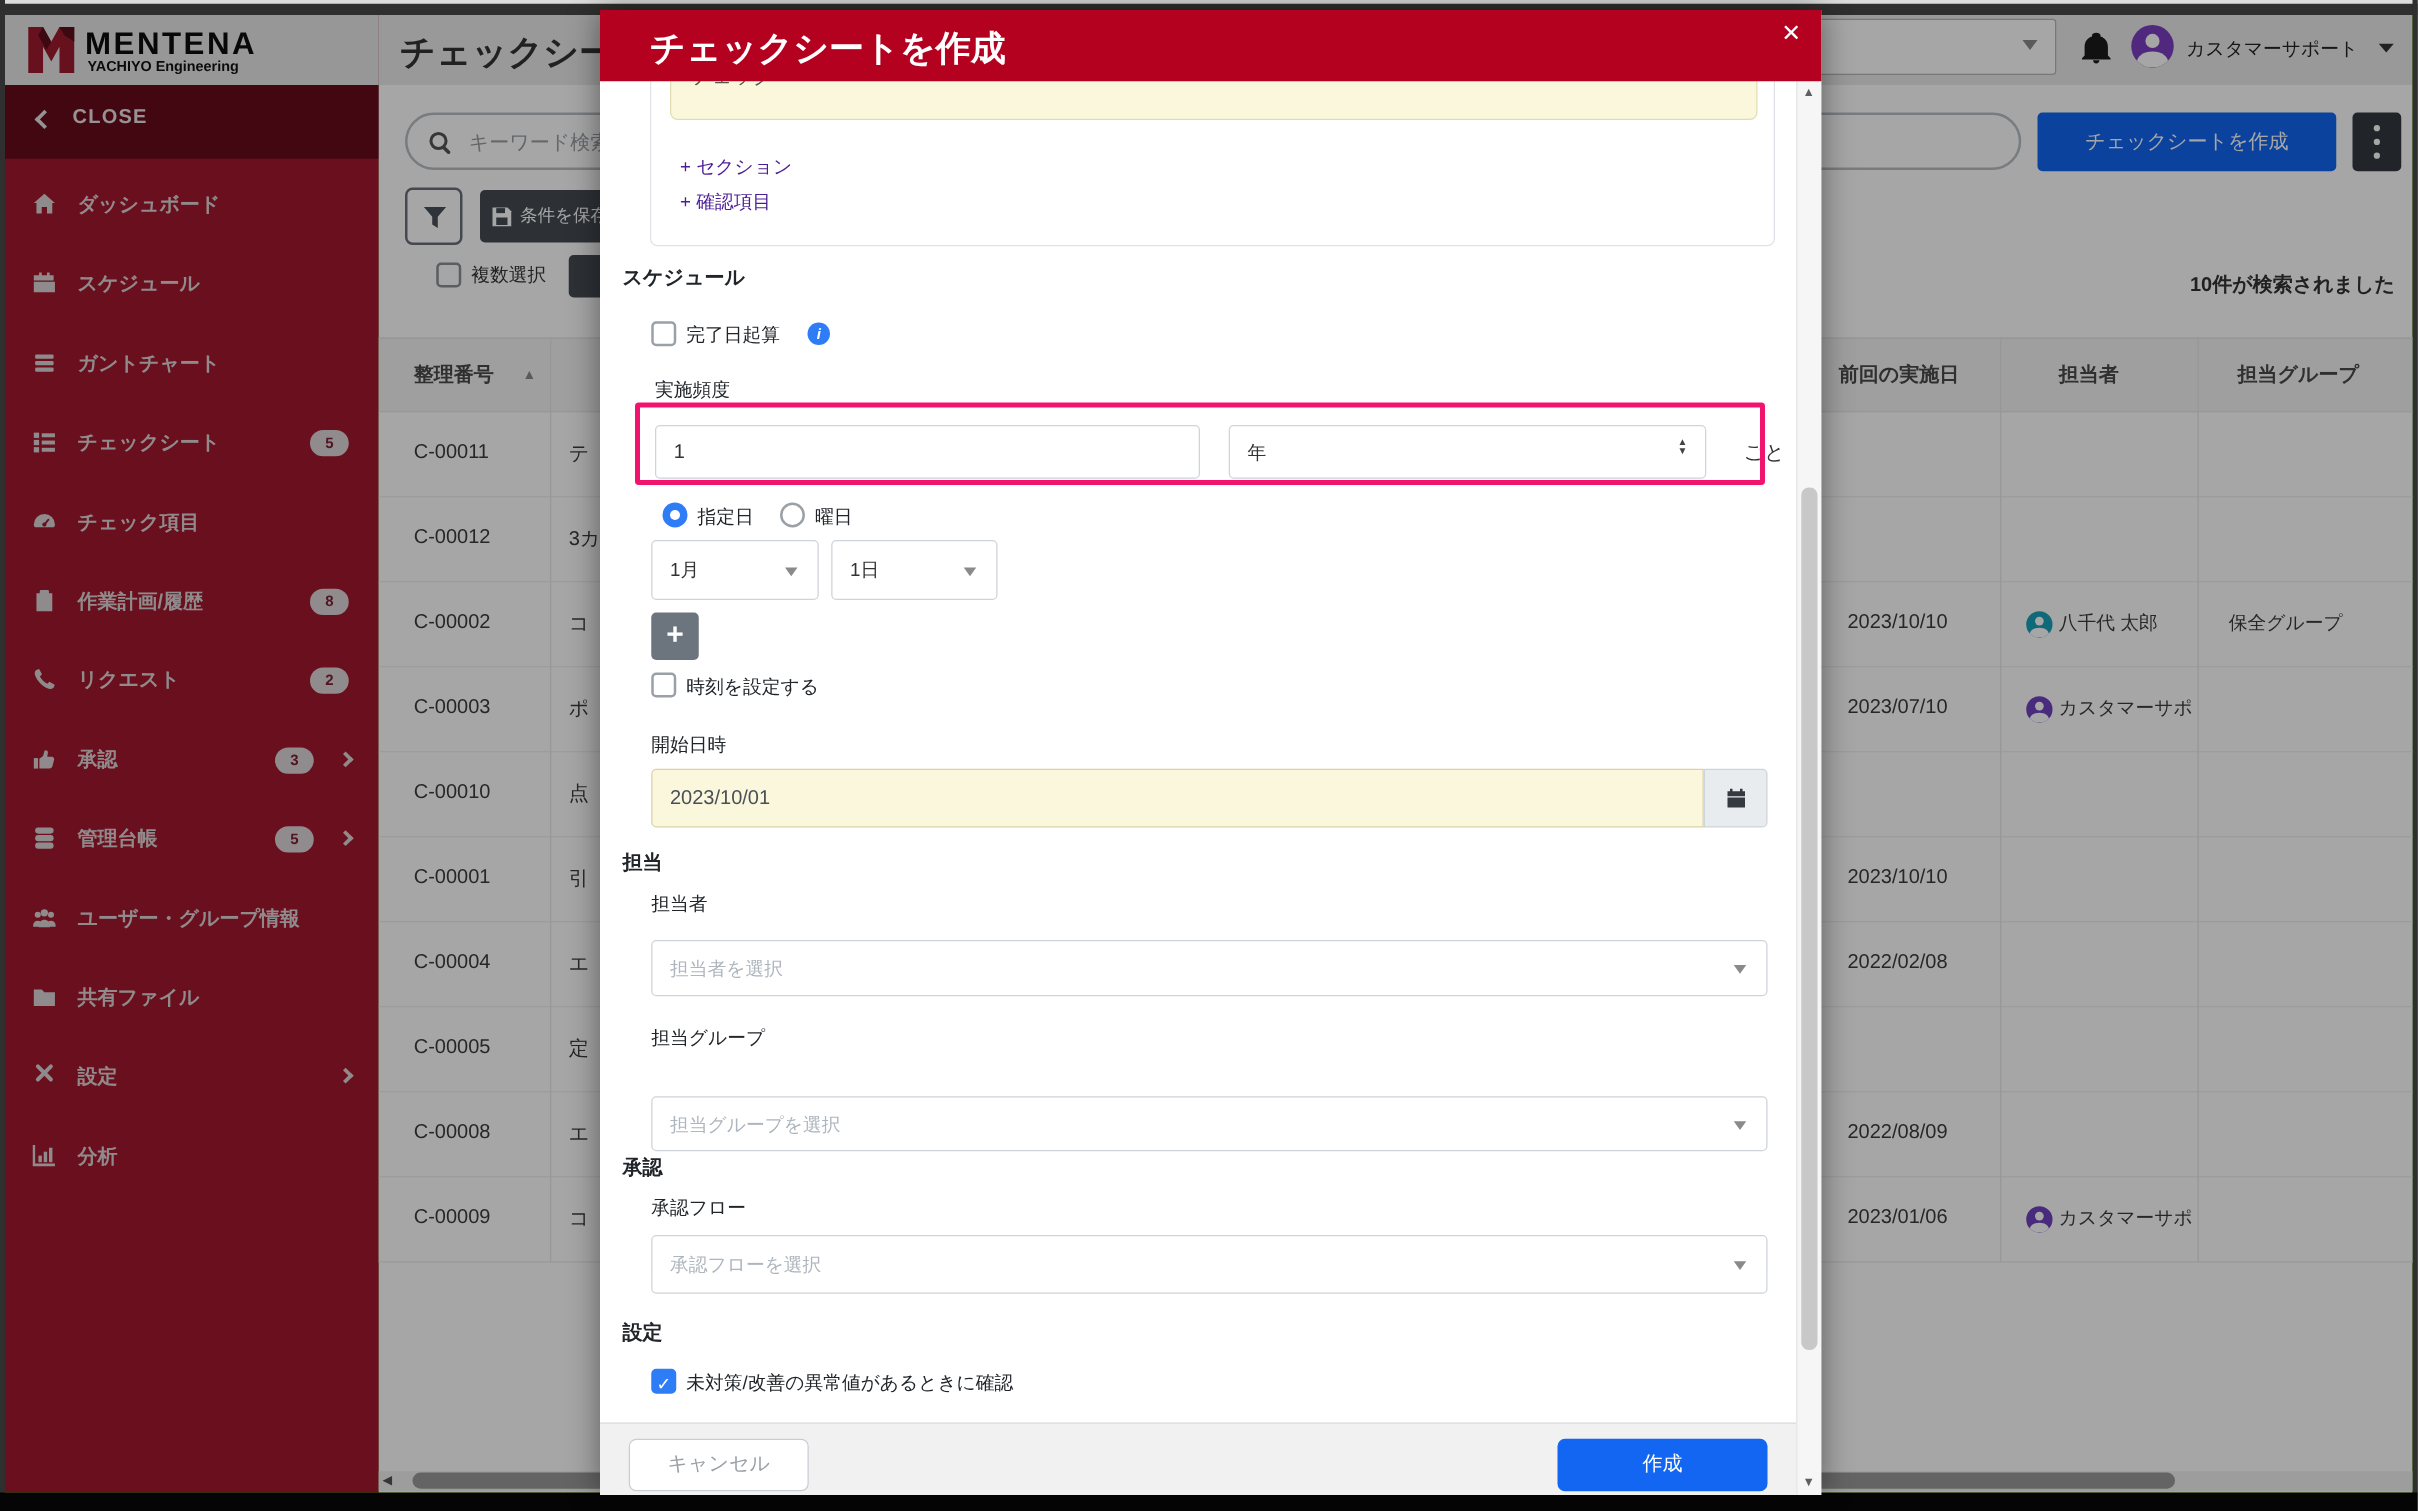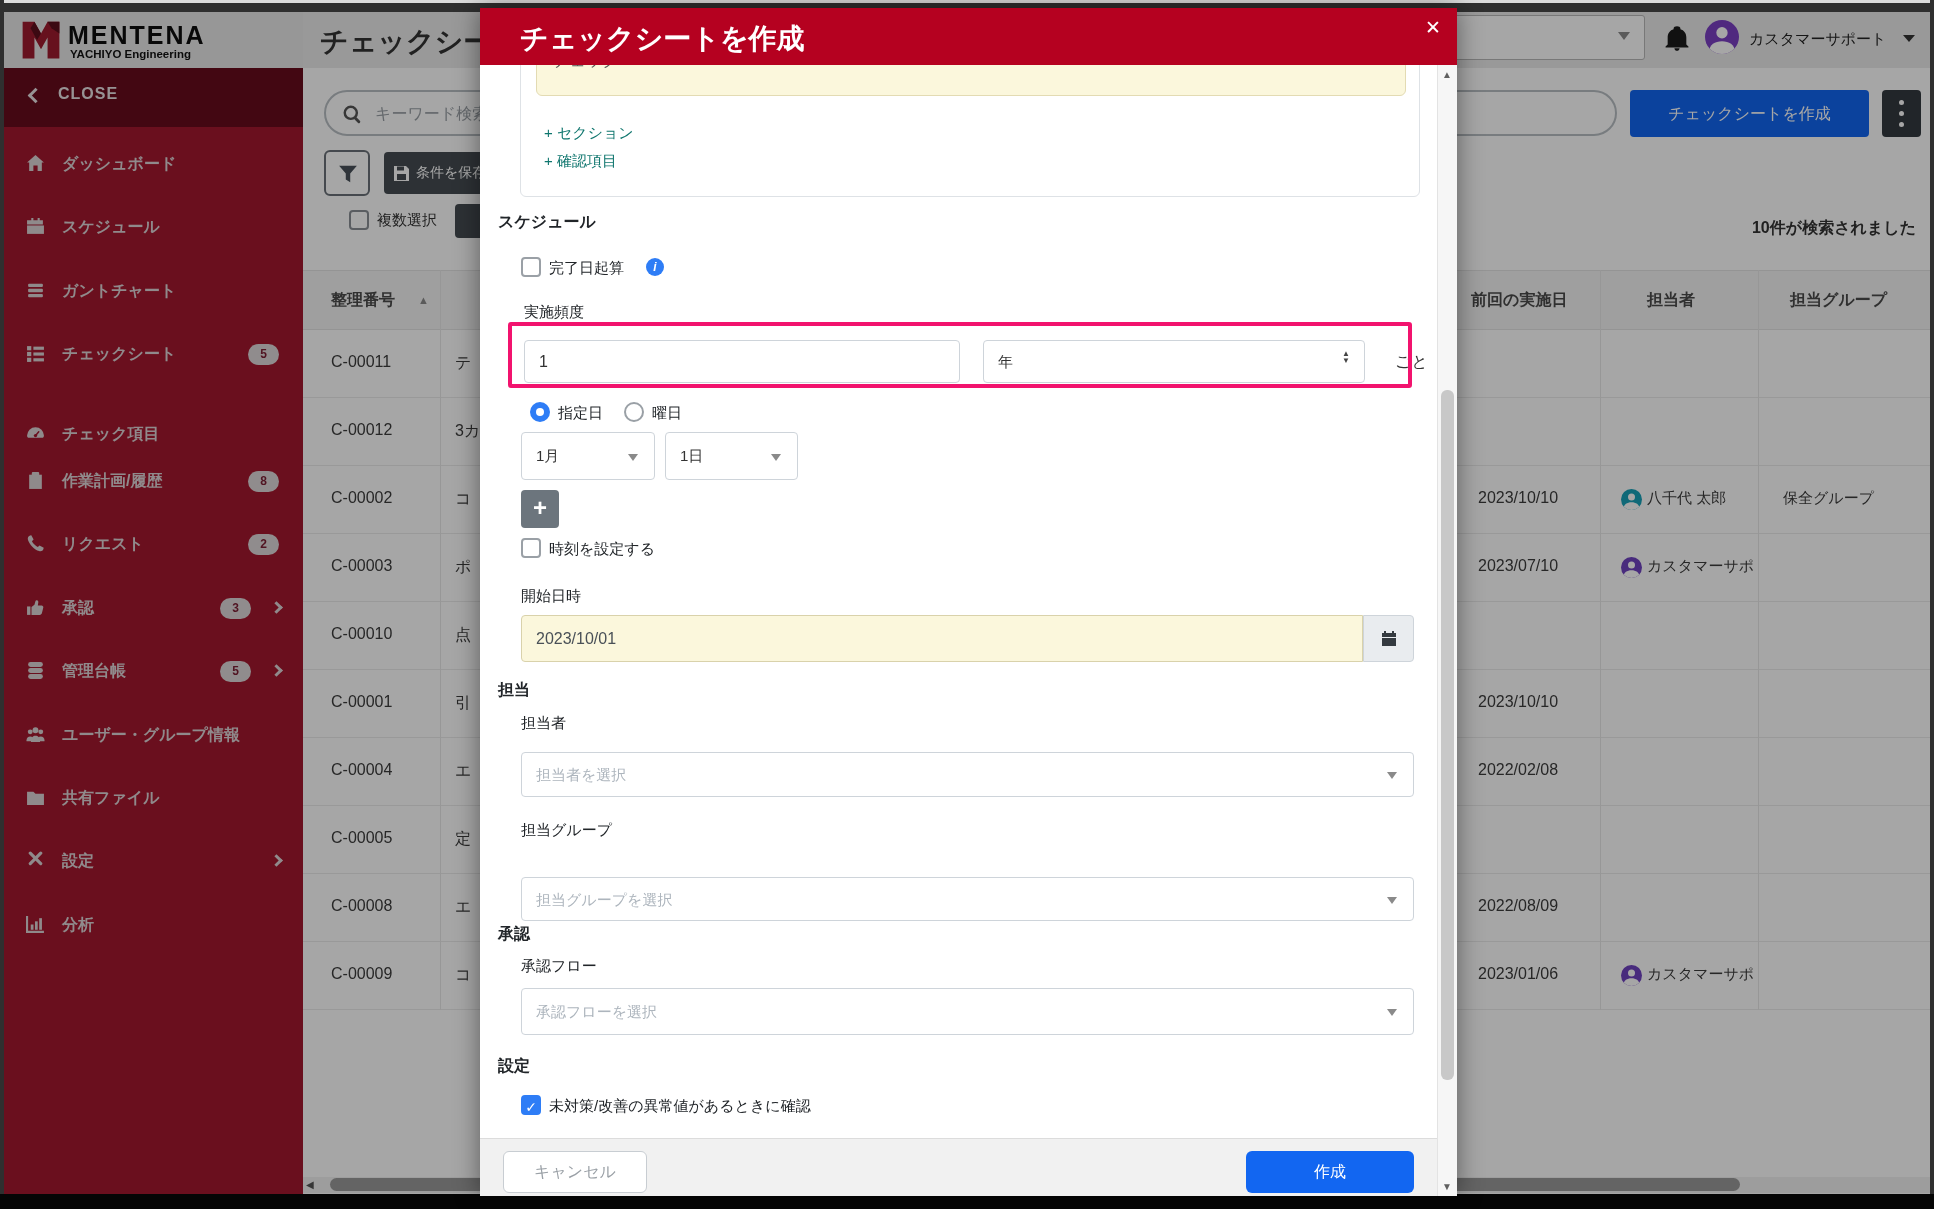--- a/index.html
+++ b/index.html
@@ -69,21 +69,21 @@
   .modal-header { left:0; top:0; width:977px; height:57px; background:#b50120; z-index:3; }
   .modal-title { left:40px; top:12px; font-size:28px; font-weight:bold; color:#fff; }
   .modal-close { right:16px; top:8px; font-size:19px; font-weight:bold; color:#fff; cursor:pointer; }
   .msb { left:957px; top:57px; width:20px; height:1131px; background:#f6f6f6; border-left:1px solid #e3e3e3; z-index:2; }
   .msb .arrow { position:absolute; left:4px; font-size:10px; color:#606060; }
   .msb-thumb { position:absolute; left:3px; top:325px; width:13px; height:690px; background:#c8c8c8; border-radius:6px; }
 
   .card { left:40px; top:50px; width:900px; height:139px; border:1px solid #dee2e6; border-radius:6px; background:#fff; z-index:1; }
   .yellow-field { position:absolute; left:15px; top:0px; width:870px; height:37px; background:#fbf7dc; border:1px solid #e3dbb3; border-radius:0 0 6px 6px; overflow:hidden; }
   .yellow-field .clipped { position:absolute; left:16px; top:-9px; font-size:16px; color:#555; }
-  .link-blue { font-size:15px; color:#0f766e; cursor:pointer; }
+  .link-blue { font-size:15px; color:#4c1d95; cursor:pointer; }
   .equip-btn { left:634px; top:120px; width:276px; height:49px; background:#6c757d; border-radius:4px; color:#fff; font-size:16px; text-align:center; line-height:49px; z-index:2; }
 
   .sec-heading { font-size:16px; font-weight:bold; color:#212529; white-space:nowrap; }
   .sub-label { font-size:15px; color:#212529; white-space:nowrap; }
   .checkbox { width:20px; height:20px; border:2px solid #9aa0a6; border-radius:4px; background:#fff; }
   .checkbox.checked { background:#2e7df6; border-color:#2e7df6; color:#fff; text-align:center; line-height:20px; font-size:14px; font-weight:bold; }
   .info-icon { width:18px; height:18px; border-radius:50%; background:#2e7df6; color:#fff; font-size:12px; font-weight:bold; text-align:center; line-height:18px; font-style:italic; }
   .hl-box { left:28px; top:314px; width:904px; height:66px; border:4px solid #f2136e; border-radius:3px; z-index:2; }
   .ctl { border:1px solid #ced4da; border-radius:4px; background:#fff; font-size:16px; color:#333; }
   input.ctl { padding-left:14px; font-family:inherit; }
@@ -158,21 +158,21 @@
             <rect x="1" y="2" width="4" height="4"></rect>
             <rect x="1" y="7.5" width="4" height="4"></rect>
             <rect x="1" y="13" width="4" height="4"></rect>
             <rect x="7" y="2.5" width="10" height="3"></rect>
             <rect x="7" y="8" width="10" height="3"></rect>
             <rect x="7" y="13.5" width="10" height="3"></rect>
           </svg>
           <span class="s-label">チェックシート</span>
           <span class="side-badge" style="right:24px">5</span>
         </div>
-        <div class="abs side-item" style="top: 408px;">
+        <div class="abs side-item" style="top: 392px;">
           <svg class="s-icon" viewBox="0 0 18 18" fill="currentColor">
             <path d="M9 3a8 8 0 0 0-8 8c0 1.2.5 2 1.2 2h13.6c.7 0 1.2-.8 1.2-2a8 8 0 0 0-8-8z"></path>
             <rect x="8.3" y="5.5" width="1.4" height="6" rx=".7" fill="#a4182e" transform="rotate(40 9 11)"></rect>
             <circle cx="9" cy="11" r="1.6" fill="#a4182e"></circle>
           </svg>
           <span class="s-label">チェック項目</span>
         </div>
         <div class="abs side-item" style="top: 455px;">
           <svg class="s-icon" viewBox="0 0 18 18" fill="currentColor">
             <path d="M3 3.5h12V17H3z"></path>

